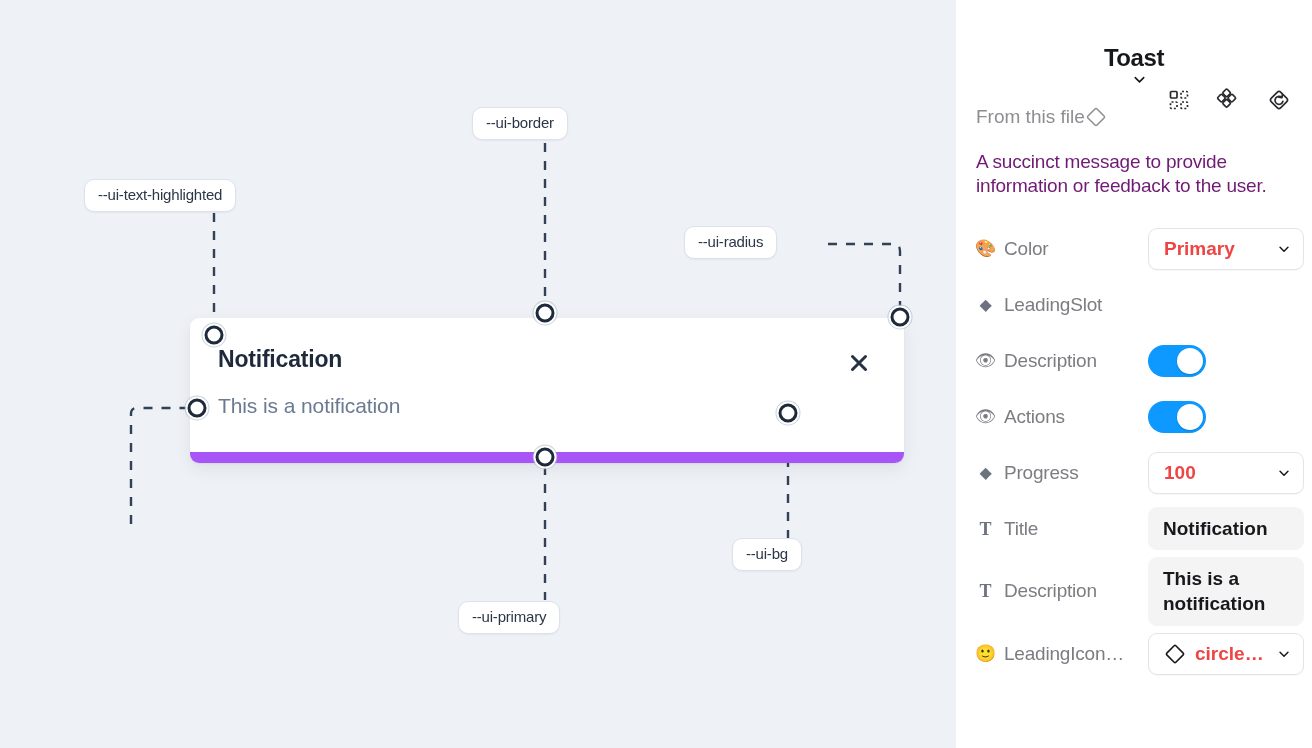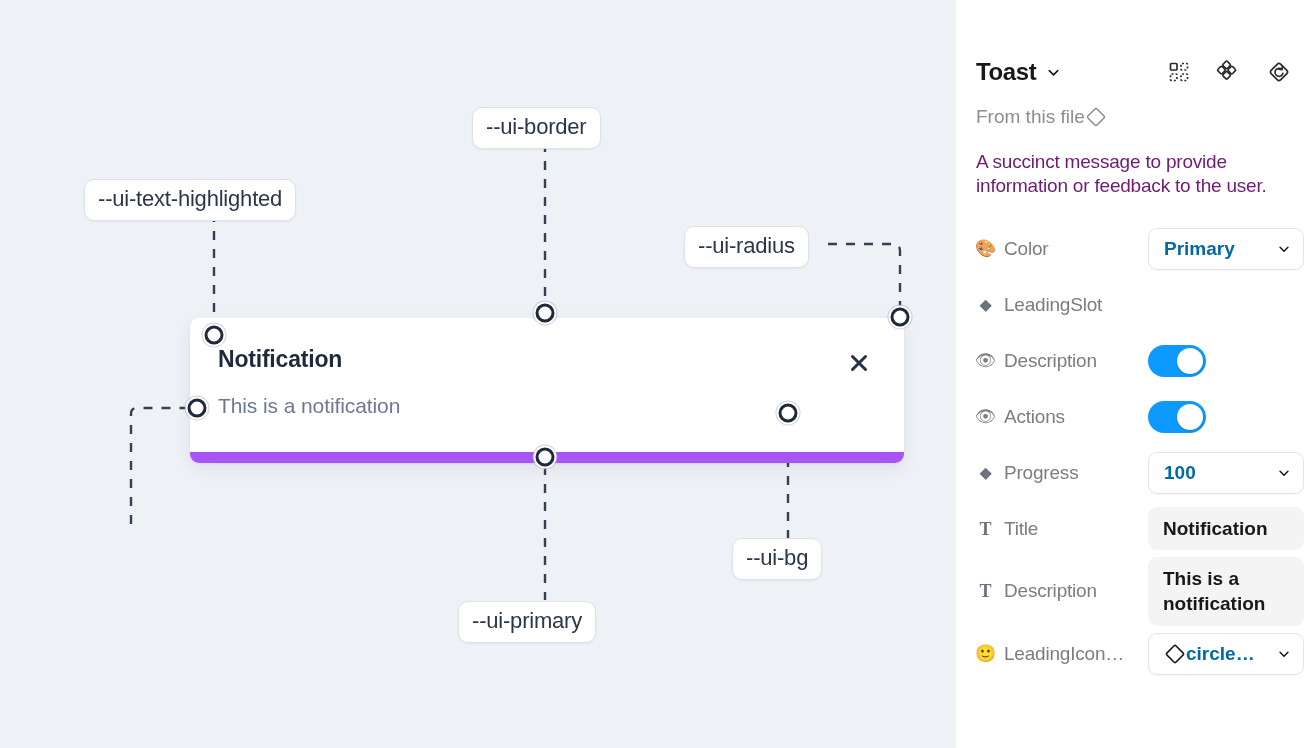--- a/index.html
+++ b/index.html
@@ -61,40 +61,40 @@
     z-index: 8;
   }
 
   
   .tok {
     position: absolute;
     background: #ffffff;
     border: 1px solid #dbe2ec;
     border-radius: 10px;
     padding: 6px 13px 8px;
-    font-size: 22px;
+    font-size: 15px;
     color: #2b3648;
     white-space: nowrap;
     letter-spacing: -.2px;
     box-shadow: 0 1px 2px rgba(16,24,40,.05);
     z-index: 9;
     cursor: default;
   }
 
   
   #panel {
     position: relative;
     width: 356px; height: 748px;
     background: #ffffff;
     flex: 0 0 356px;
     padding: 0 20px;
   }
   .panel-head {
     display: flex; align-items: center;
-    height: 56px; margin-top: 44px;
+    height: 56px; margin-top: 44px; flex-direction: column;
   }
   .panel-title {
     font-size: 24px; font-weight: 700; color: #17181b; letter-spacing: -.4px;
   }
   .title-caret { margin-left: 10px; display: flex; align-items: center; cursor: pointer; }
   .head-icons { margin-left: auto; display: flex; align-items: center; gap: 26px; }
   .head-icon { display: flex; align-items: center; justify-content: center; cursor: pointer; }
 
   .from-file {
     display: flex; align-items: center; 
@@ -122,26 +122,26 @@
   .prop-ico.diamond { color: #6c727f; font-size: 16px; }
   .prop-ico.tee { font-family: "Liberation Serif", serif; font-weight: 700; font-size: 18px; color: #6c727f; }
   .prop-ctl { flex: 1; display: flex; justify-content: flex-start; }
 
   .select {
     width: 156px; height: 42px;
     border: 1px solid #e4e4e7; border-radius: 9px;
     background: #fff;
     display: flex; align-items: center;
     padding: 0 12px 0 15px;
-    font-size: 19px; font-weight: 600; color: #0369a1;
+    font-size: 19px; font-weight: 600; color: #ef4444;
     cursor: pointer;
     box-shadow: 0 1px 1px rgba(16,24,40,.03);
   }
   .select .val { flex: 1; overflow: hidden; white-space: nowrap; }
-  .select .val.with-ico { display: flex; align-items: flex-end; }
+  .select .val.with-ico { display: flex; align-items: flex-end; gap: 9px; }
 
   .textfield {
     width: 156px; min-height: 42px;
     border-radius: 9px;
     background: #f4f4f5;
     display: flex; align-items: center;
     padding: 9px 15px;
     font-size: 19px; font-weight: 600; color: #17181b;
     cursor: text;
     line-height: 1.35;

